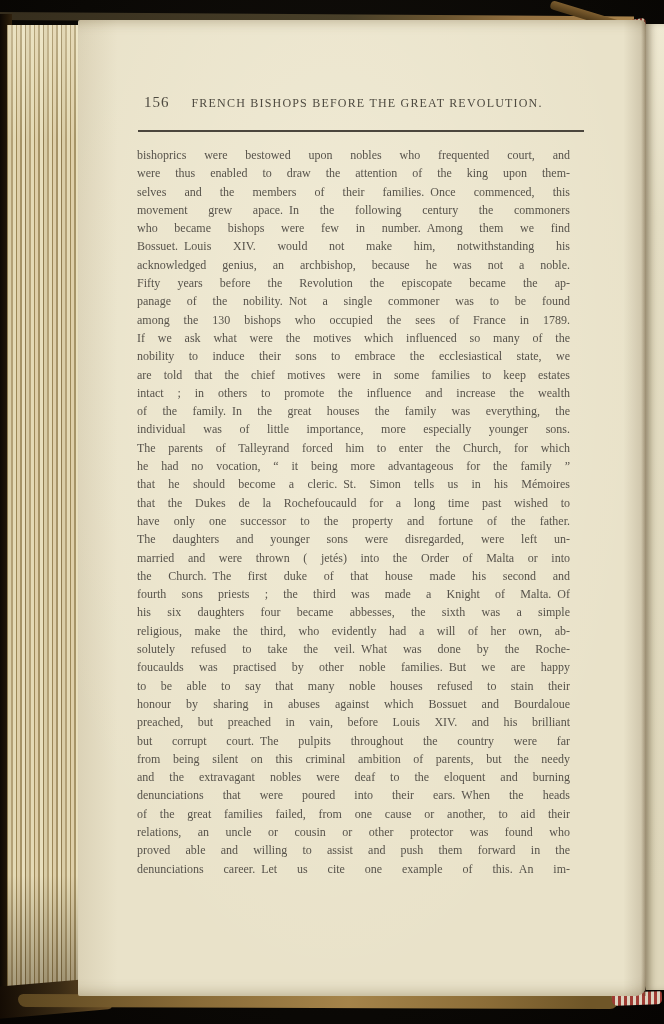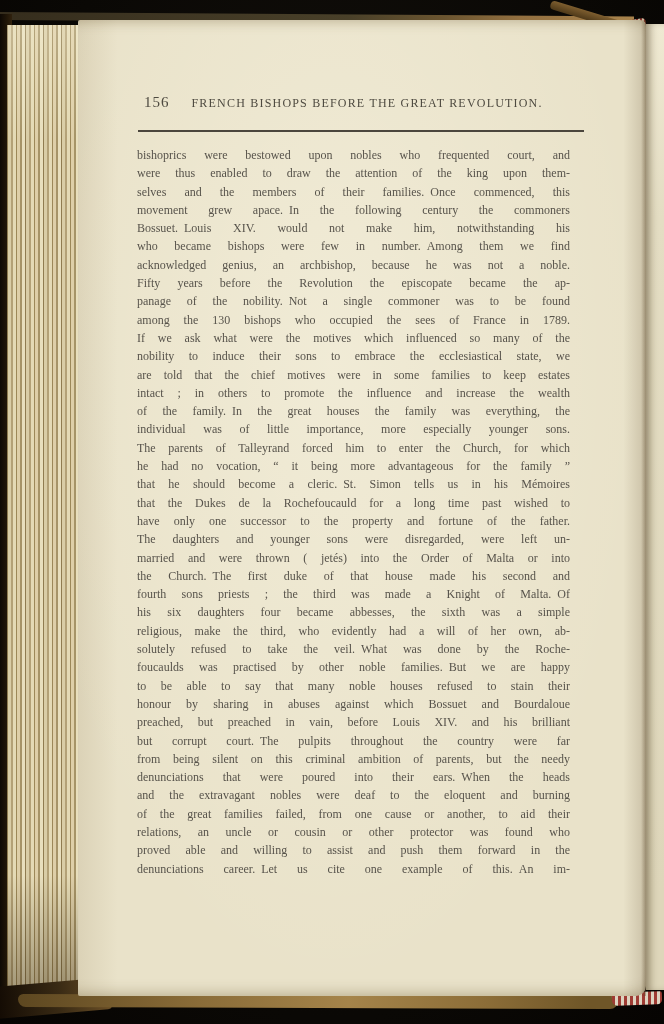--- a/index.html
+++ b/index.html
@@ -120,22 +120,22 @@
     <div class="page-header">
       <span class="page-number">156</span>
       <span class="running-title">FRENCH BISHOPS BEFORE THE GREAT REVOLUTION.</span>
     </div>
     <div class="header-rule"></div>
     <div class="body-text">
         <div class="line"><span>bishoprics were bestowed upon nobles who frequented court, and</span></div>
         <div class="line"><span>were thus enabled to draw the attention of the king upon them-</span></div>
         <div class="line"><span>selves and the members of their families. Once commenced, this</span></div>
         <div class="line"><span>movement grew apace. In the following century the commoners</span></div>
+        <div class="line"><span>who became bishops were few in number. Among them we find</span></div>
         <div class="line"><span>Bossuet. Louis XIV. would not make him, notwithstanding his</span></div>
-        <div class="line"><span>who became bishops were few in number. Among them we find</span></div>
         <div class="line"><span>acknowledged genius, an archbishop, because he was not a noble.</span></div>
         <div class="line"><span>Fifty years before the Revolution the episcopate became the ap-</span></div>
         <div class="line"><span>panage of the nobility. Not a single commoner was to be found</span></div>
         <div class="line"><span>among the 130 bishops who occupied the sees of France in 1789.</span></div>
         <div class="line"><span>If we ask what were the motives which influenced so many of the</span></div>
         <div class="line"><span>nobility to induce their sons to embrace the ecclesiastical state, we</span></div>
         <div class="line"><span>are told that the chief motives were in some families to keep estates</span></div>
         <div class="line"><span>intact ; in others to promote the influence and increase the wealth</span></div>
         <div class="line"><span>of the family. In the great houses the family was everything, the</span></div>
         <div class="line"><span>individual was of little importance, more especially younger sons.</span></div>
@@ -150,21 +150,21 @@
         <div class="line"><span>fourth sons priests ; the third was made a Knight of Malta. Of</span></div>
         <div class="line"><span>his six daughters four became abbesses, the sixth was a simple</span></div>
         <div class="line"><span>religious, make the third, who evidently had a will of her own, ab-</span></div>
         <div class="line"><span>solutely refused to take the veil. What was done by the Roche-</span></div>
         <div class="line"><span>foucaulds was practised by other noble families. But we are happy</span></div>
         <div class="line"><span>to be able to say that many noble houses refused to stain their</span></div>
         <div class="line"><span>honour by sharing in abuses against which Bossuet and Bourdaloue</span></div>
         <div class="line"><span>preached, but preached in vain, before Louis XIV. and his brilliant</span></div>
         <div class="line"><span>but corrupt court. The pulpits throughout the country were far</span></div>
         <div class="line"><span>from being silent on this criminal ambition of parents, but the needy</span></div>
+        <div class="line"><span>and the extravagant nobles were deaf to the eloquent and burning</span></div>
         <div class="line"><span>denunciations that were poured into their ears. When the heads</span></div>
-        <div class="line"><span>and the extravagant nobles were deaf to the eloquent and burning</span></div>
         <div class="line"><span>of the great families failed, from one cause or another, to aid their</span></div>
         <div class="line"><span>relations, an uncle or cousin or other protector was found who</span></div>
         <div class="line"><span>proved able and willing to assist and push them forward in the</span></div>
         <div class="line"><span>denunciations career. Let us cite one example of this. An im-</span></div>
       </div>
   </div>
 </div>
 
 </body></html>

